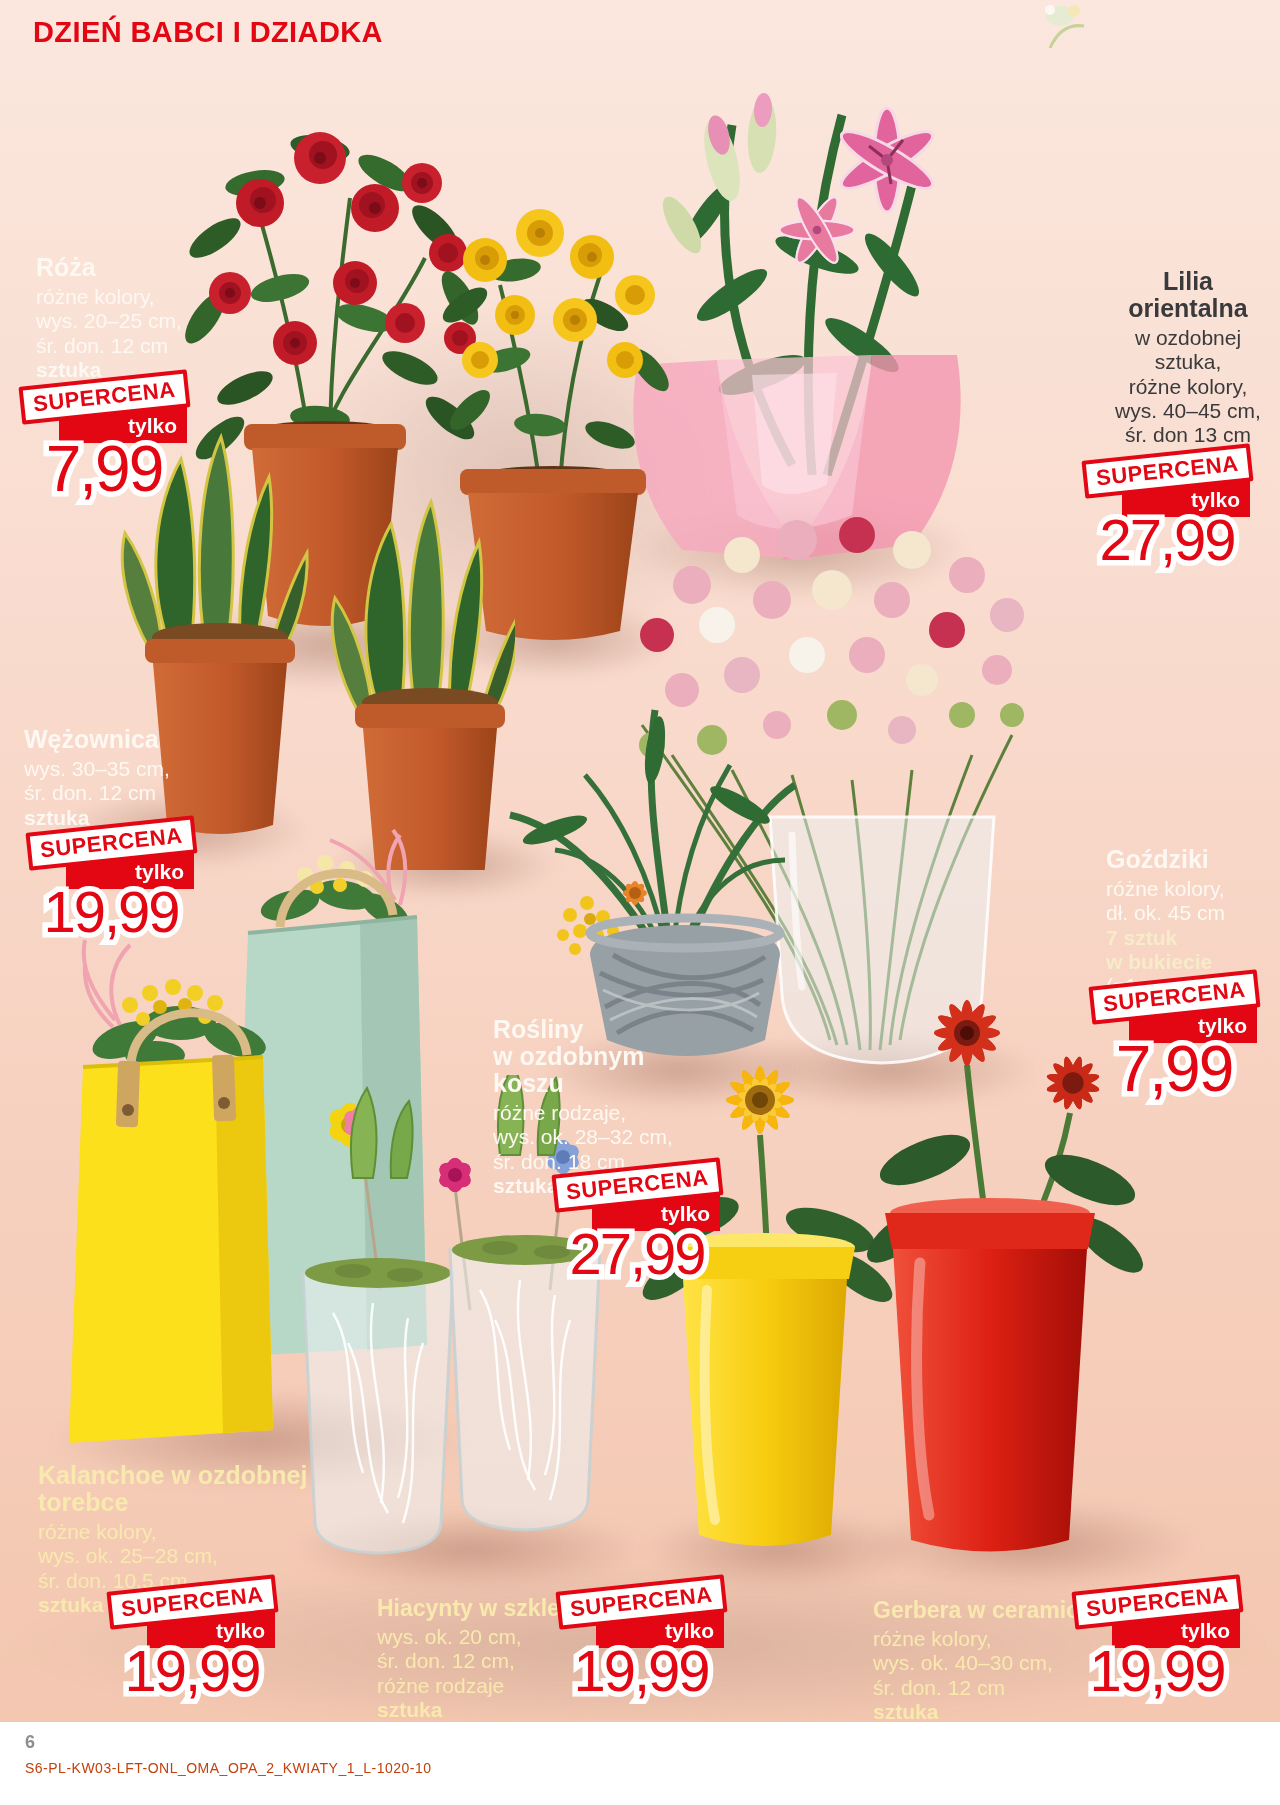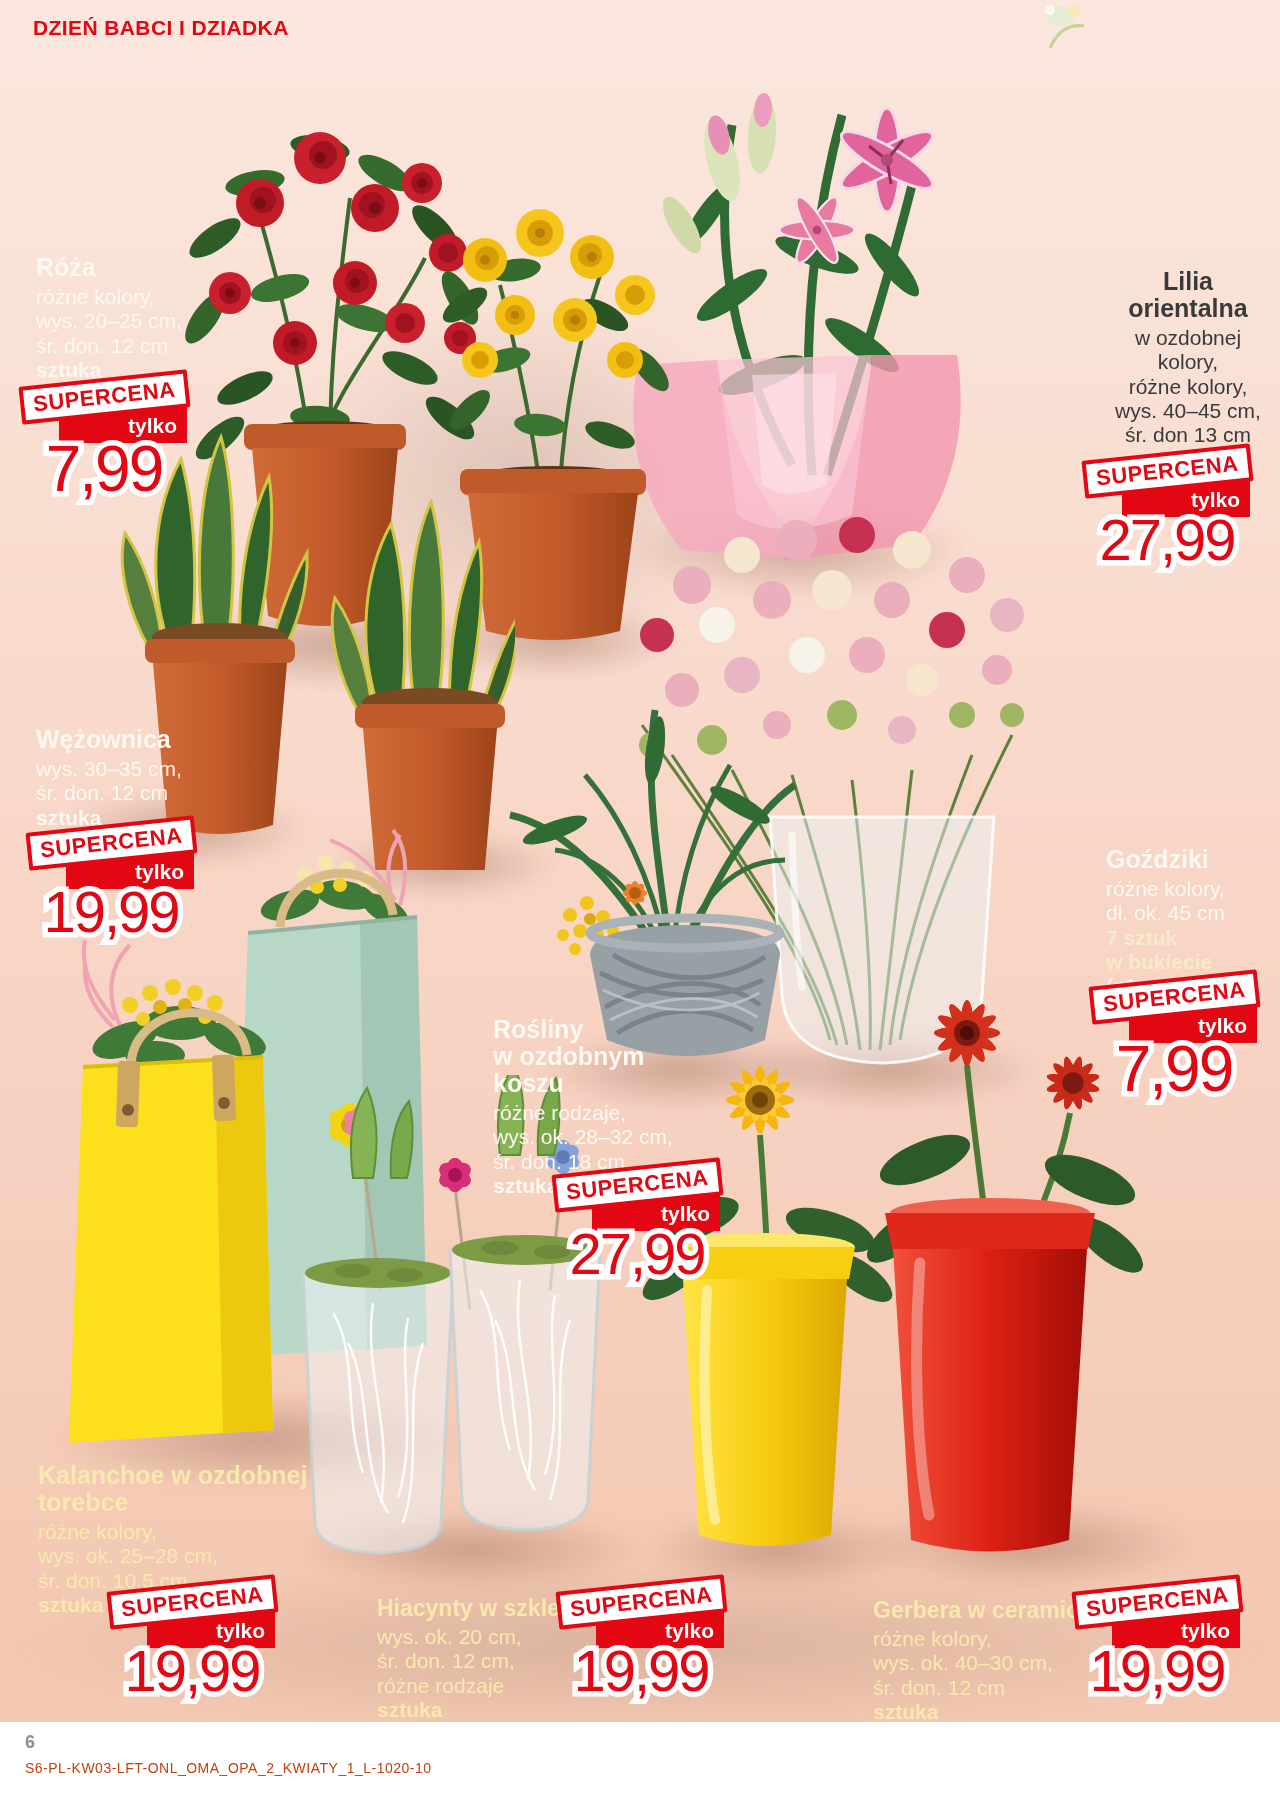--- a/index.html
+++ b/index.html
@@ -3,21 +3,21 @@
 <meta charset="utf-8">
 <style>
   html,body{margin:0;padding:0;background:#e9e3dd;}
   .page{
     position:relative; width:1280px; height:1805px; overflow:hidden;
     font-family:"Liberation Sans",sans-serif;
     background:linear-gradient(180deg,#fbe7de 0%,#f9ddd0 30%,#f7d2c1 60%,#f4c9b3 88%,#f3c6af 100%);
   }
   .abs{position:absolute;}
   
-  .title{position:absolute; left:33px; top:16px; font-size:21px; font-weight:800;
+  .title{position:absolute; left:33px; top:16px; font-size:29px; font-weight:800;
          color:#e30613; letter-spacing:.4px;}
   .date-bar{position:absolute; left:38px; top:61px; width:524px; height:37px;
             background:#e30613; color:#fff; display:flex; align-items:center;
             padding-left:14px; box-sizing:border-box; font-size:25px; gap:8px;}
   .date-bar .lite{font-weight:400;} .date-bar .strong{font-weight:800;}
   
   .txt{position:absolute; font-family:"Liberation Sans",sans-serif;}
   .t-name{font-weight:800; font-size:25px; line-height:1.08; white-space:pre-line; margin-bottom:4px;}
   .t-line{font-size:21px; line-height:1.16; font-weight:500;}
   .t-unit{font-size:21px; line-height:1.16; font-weight:800; white-space:pre-line;}
@@ -635,28 +635,28 @@
     <div class="t-line">różne kolory,</div>
     <div class="t-line">wys. 20–25 cm,</div>
     <div class="t-line">śr. don. 12 cm</div>
     <div class="t-unit">sztuka</div>
   </div>
 
   <div class="txt dark" style="left:1108px;top:268px;width:160px;text-align:center;">
     <div class="t-name">Lilia
 orientalna</div>
     <div class="t-line">w ozdobnej</div>
-    <div class="t-line">kolory,</div>
+    <div class="t-line">sztuka,</div>
     <div class="t-line">różne kolory,</div>
     <div class="t-line">wys. 40–45 cm,</div>
     <div class="t-line">śr. don 13 cm</div>
     <div class="t-unit">sztuka</div>
   </div>
 
-  <div class="txt white" style="left:36px;top:726px;width:210px;">
+  <div class="txt white" style="left:24px;top:726px;width:210px;">
     <div class="t-name">Wężownica</div>
     <div class="t-line">wys. 30–35 cm,</div>
     <div class="t-line">śr. don. 12 cm</div>
     <div class="t-unit">sztuka</div>
   </div>
 
   <div class="txt white" style="left:1106px;top:846px;width:170px;">
     <div class="t-name">Goździki</div>
     <div class="t-line">różne kolory,</div>
     <div class="t-line">dł. ok. 45 cm</div>

